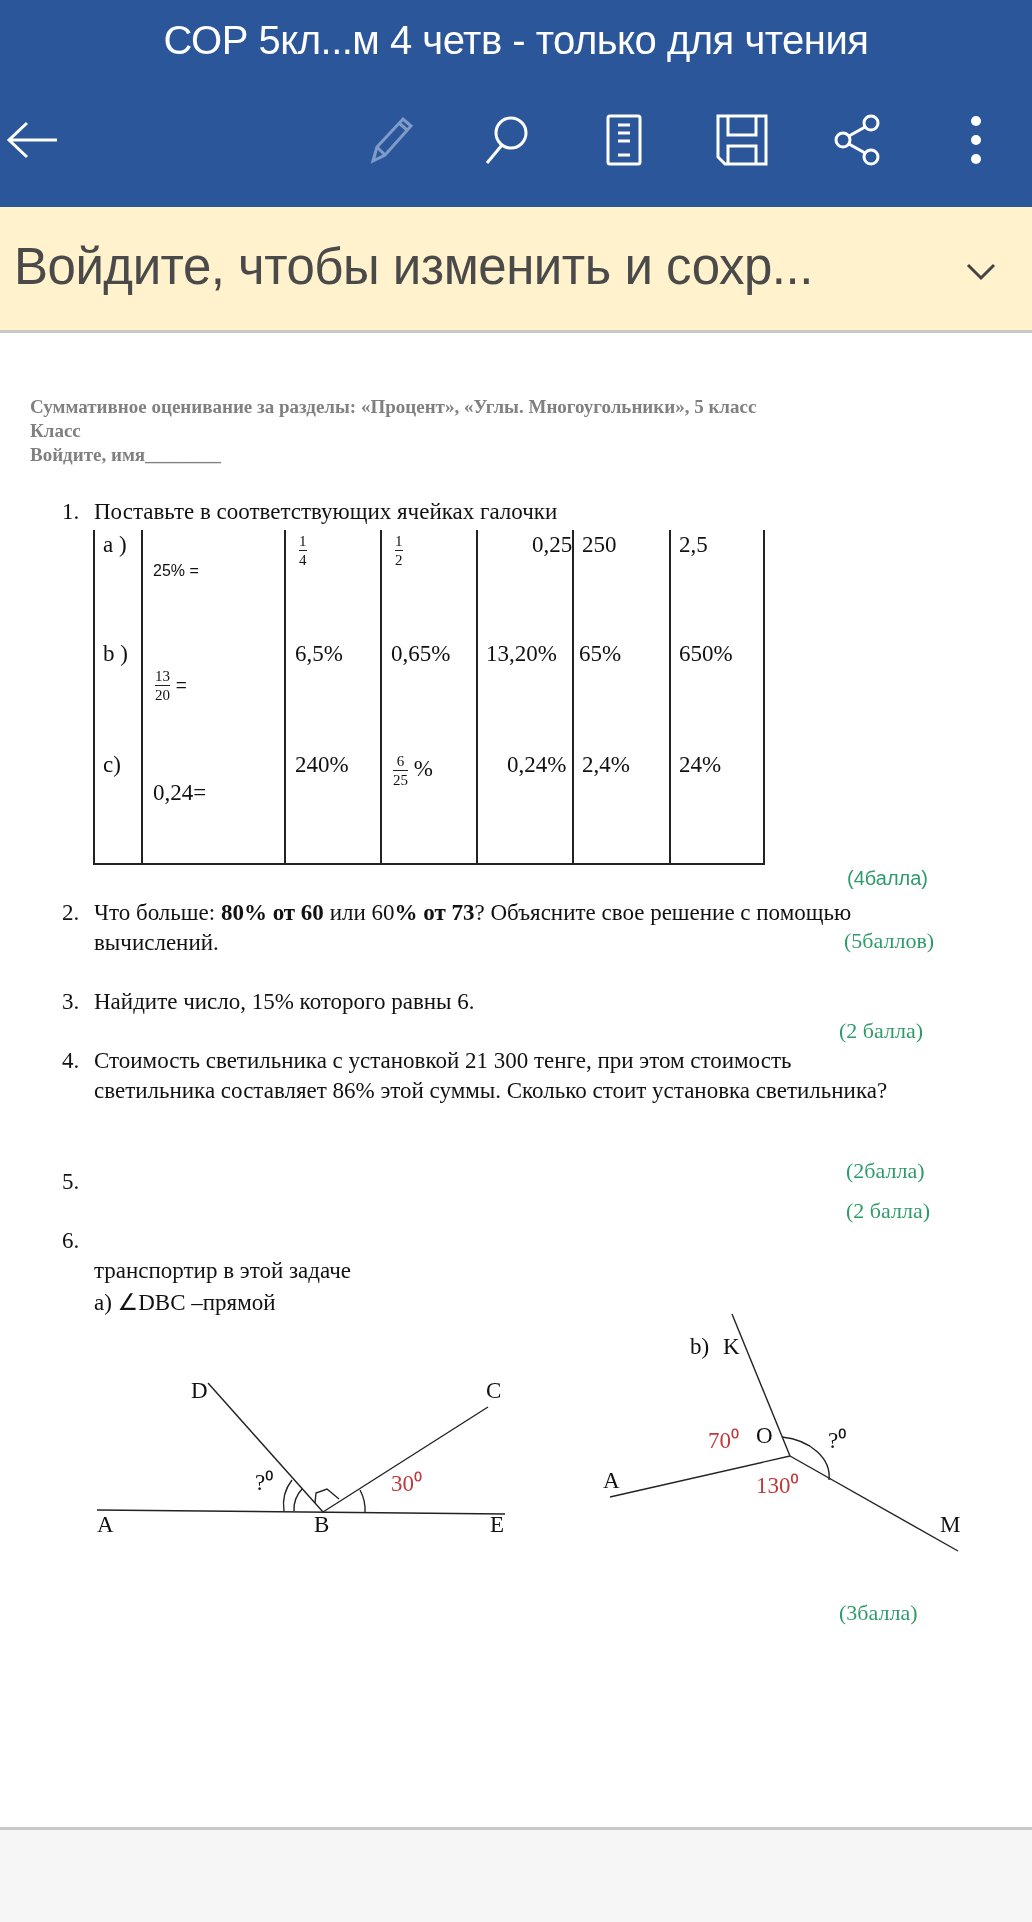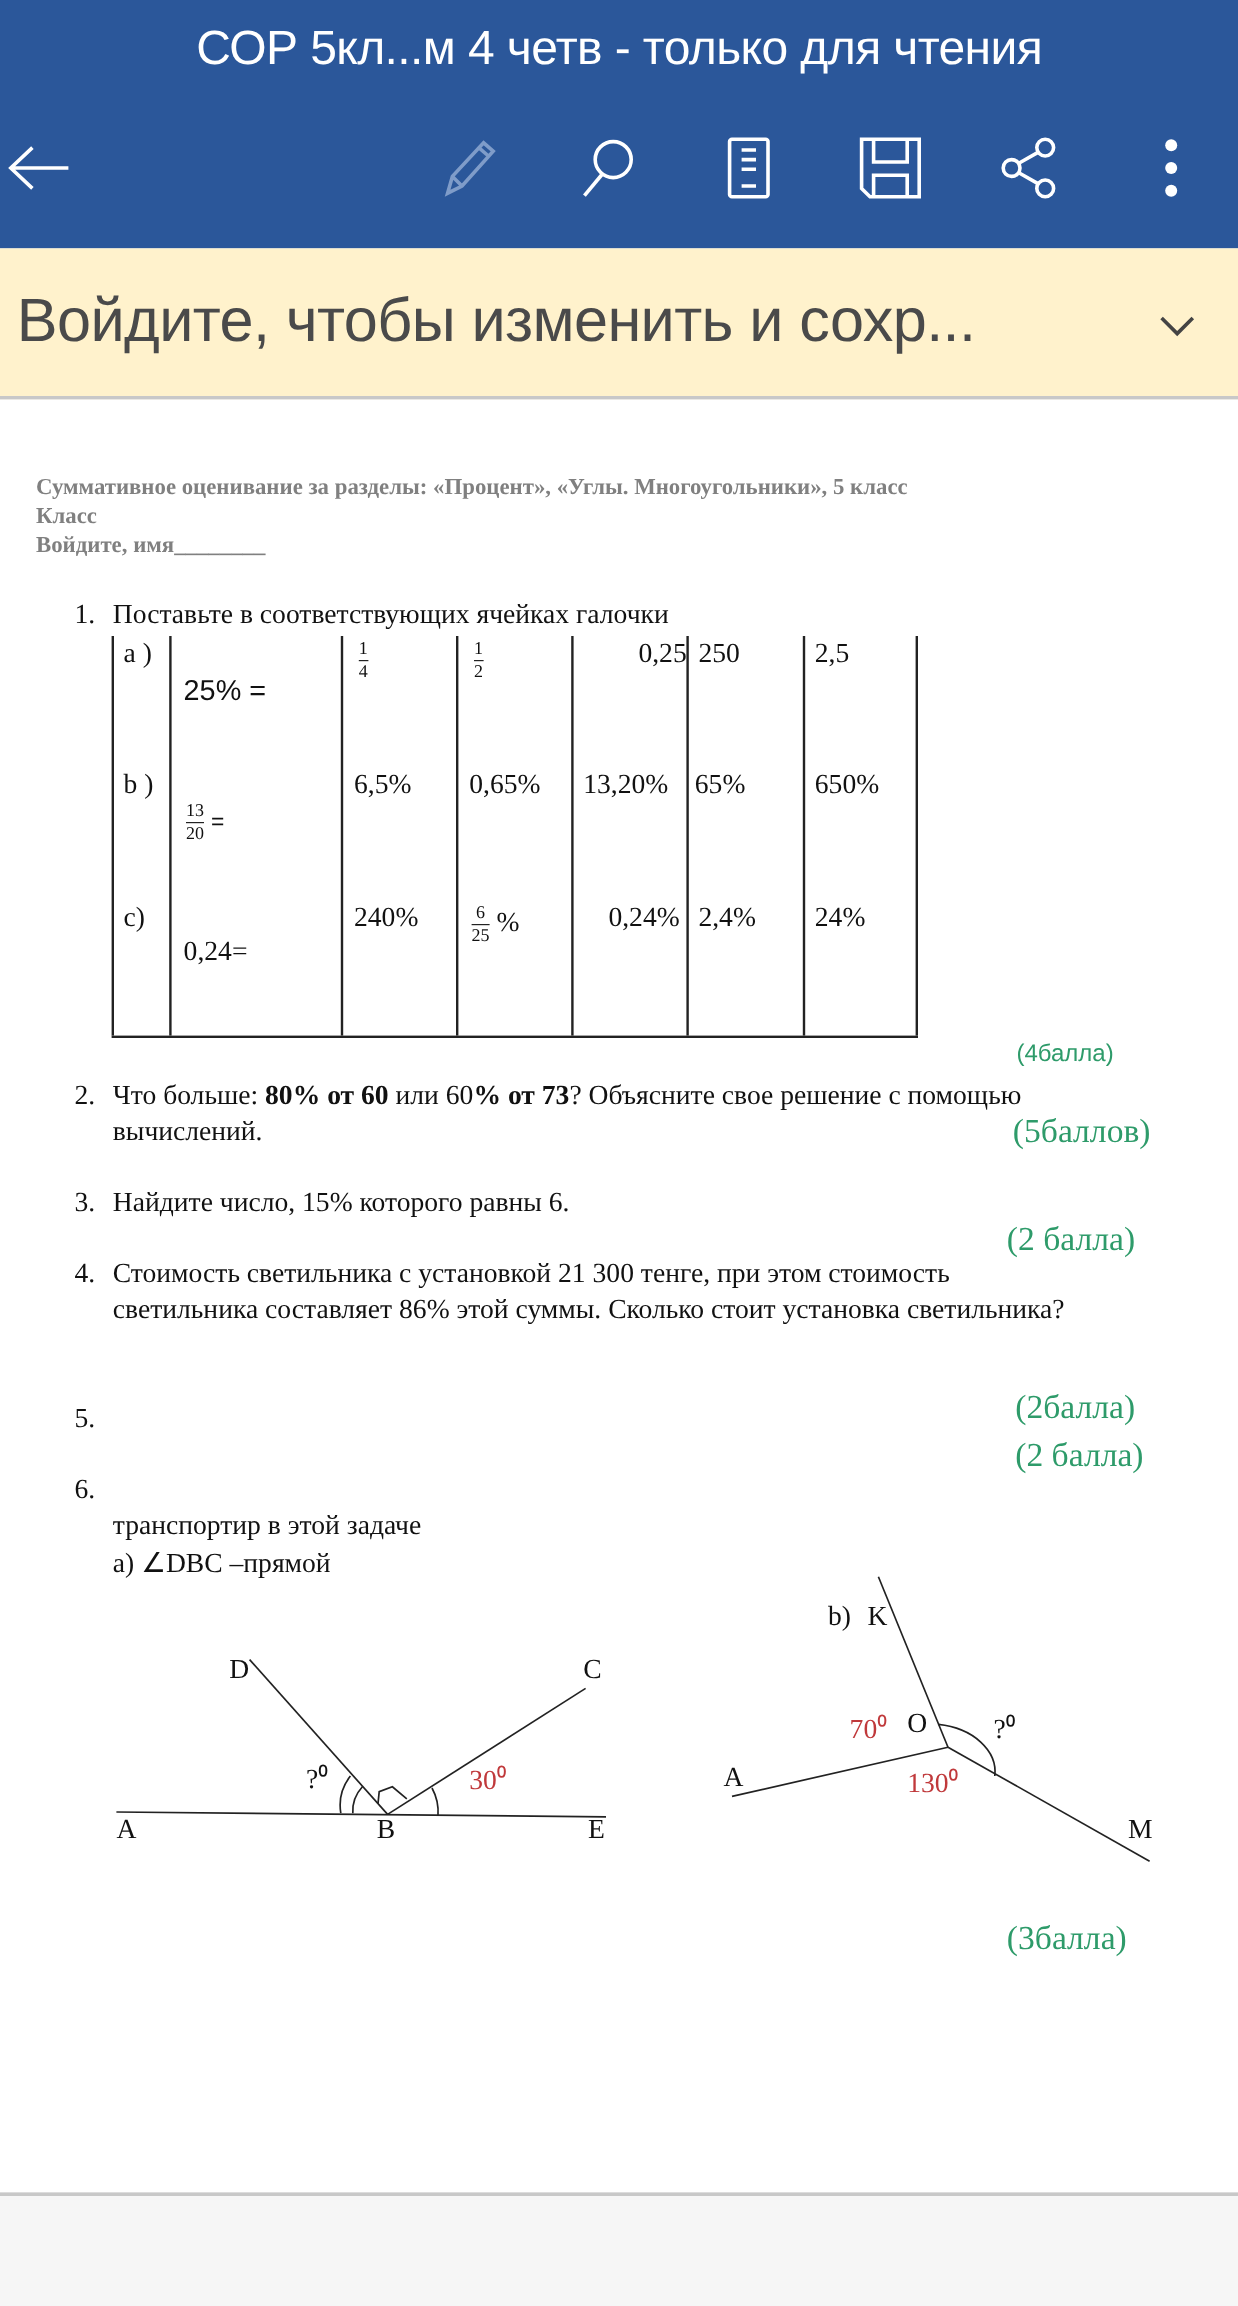--- a/index.html
+++ b/index.html
@@ -15,27 +15,27 @@
   .signin-banner { position: absolute; left: 0; top: 207px; width: 1032px; height: 126px; background: #fff2cc;
     border-bottom: 3px solid #c8c8c8; }
   .signin-text { position: absolute; left: 14px; top: 30px; font-family: "Liberation Sans", sans-serif; font-size: 51px; color: #4a4a4a; letter-spacing: -0.5px; }
   .signin-chevron { position: absolute; right: 26px; top: 40px; width: 50px; height: 50px; display: flex; align-items: center; justify-content: center; cursor: pointer; }
 
   .doc { position: absolute; left: 0; top: 333px; width: 1032px; height: 1494px; background: #fff; }
   .header-line { position: absolute; left: 30px; font-weight: bold; color: #808080; font-size: 19px; }
 
   .q { position: absolute; font-size: 23px; color: #111; line-height: 30px; }
   .q .num { position: absolute; left: -32px; }
-  .pts { position: absolute; color: #2e9b6a; font-size: 28px; }
+  .pts { position: absolute; color: #2e9b6a; font-size: 22px; }
   .pts.sans { font-family: "Liberation Sans", sans-serif; font-size: 20px; }
 
   .grid { position: absolute; left: 93px; top: 530px; width: 672px; height: 335px; border-bottom: 2px solid #222; }
   .vline { position: absolute; top: 0; width: 1.5px; height: 100%; background: #222; }
   .cell { position: absolute; font-size: 23px; color: #111; }
-  .cell.sans { font-family: "Liberation Sans", sans-serif; font-size: 24px; }
+  .cell.sans { font-family: "Liberation Sans", sans-serif; font-size: 16px; }
   .frac { display: inline-flex; flex-direction: column; align-items: center; font-size: 15px; line-height: 18px; vertical-align: middle; }
   .frac .bar { width: 100%; border-top: 1.2px solid #222; }
 
   .figure { position: absolute; }
   .lbl { position: absolute; font-size: 23px; color: #111; }
   .lbl.red { color: #c0393b; }
 
   .bottom-bar { position: absolute; left: 0; top: 1827px; width: 1032px; height: 95px; background: #f6f6f6; border-top: 3px solid #c8c8c8; }
 </style>
 </head>

